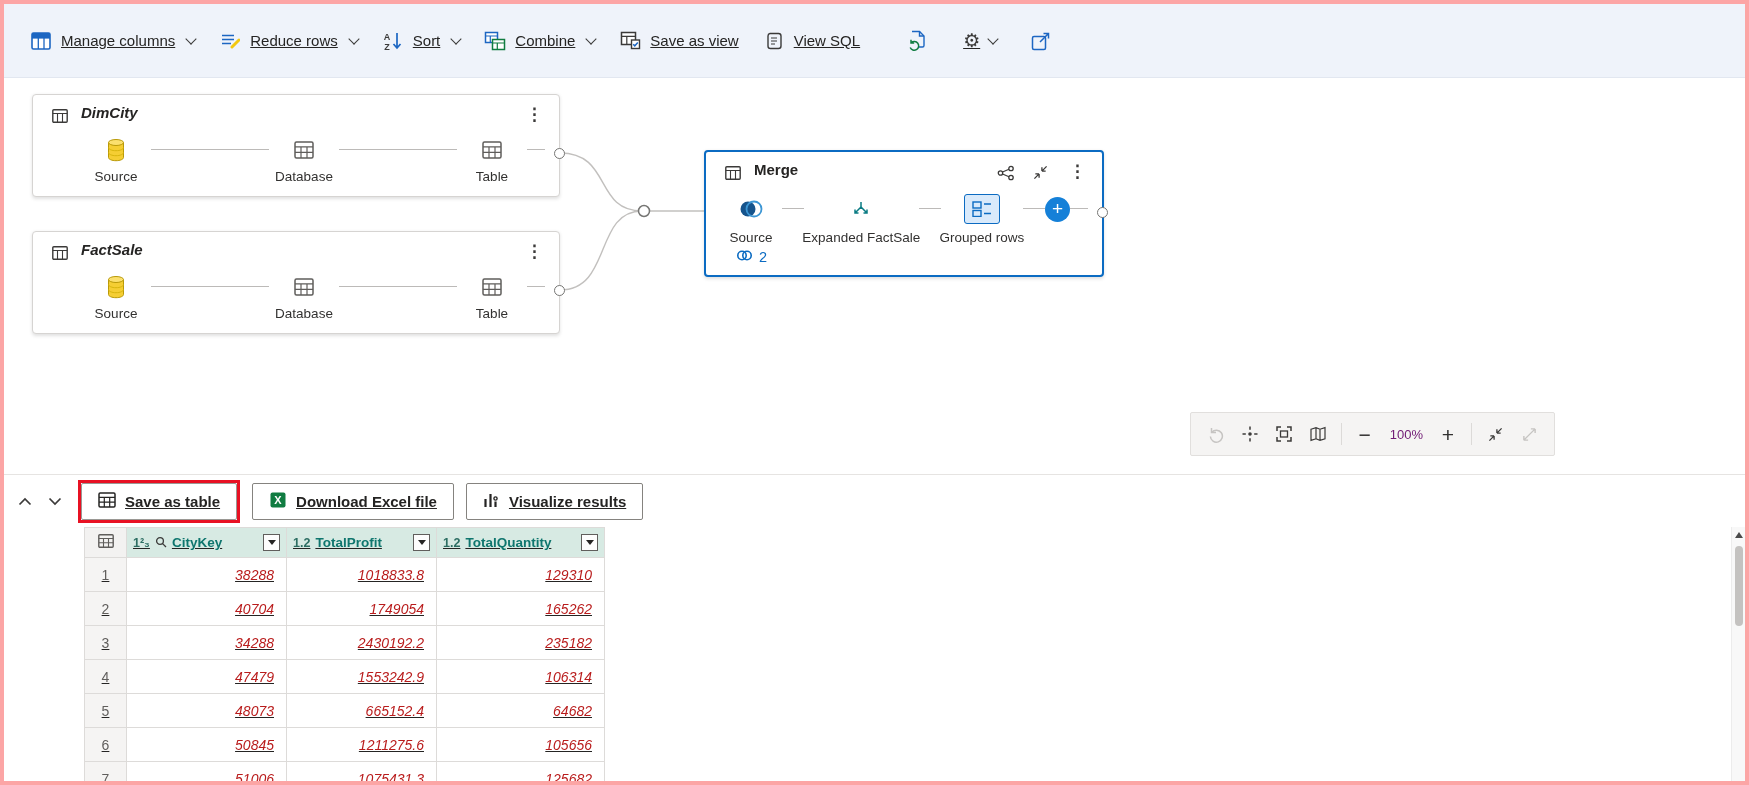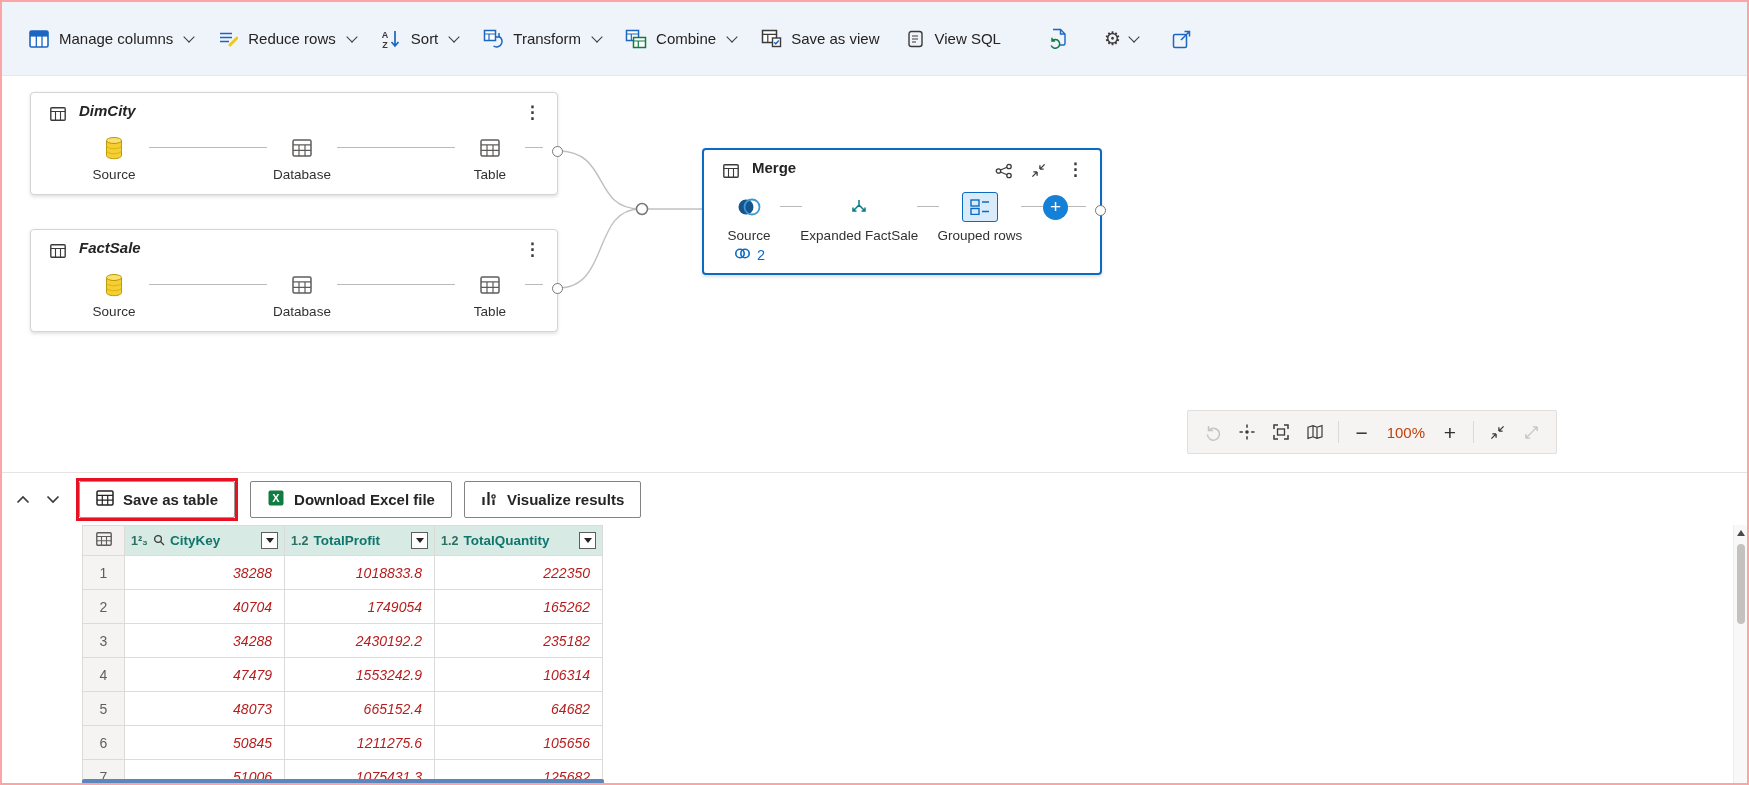--- a/index.html
+++ b/index.html
@@ -1,18 +1,18 @@
 <!DOCTYPE html>
 <html><head>
 <meta charset="utf-8">
 <style>
   * { box-sizing: border-box; margin: 0; padding: 0; }
   html,body { width:1749px; height:785px; }
   body { font-family:"Liberation Sans", sans-serif; color:#252423; }
-  .window { position:relative; width:1749px; height:785px; border:2px solid #fca5a5; background:#fff; overflow:hidden; }
+  .window { position:relative; width:1749px; height:785px; border:4px solid #fca5a5; background:#fff; overflow:hidden;text-decoration:underline; }
 
   
   .toolbar { height:74px; background:#eff3fa; border-bottom:1px solid #e2e7f0; display:flex; align-items:center; padding-left:14px; }
   .tb-item { display:flex; align-items:center; gap:9px; padding:9px 12px; font-size:15px; color:#252423; cursor:pointer; white-space:nowrap; }
   .tb-ic { display:flex; align-items:center; justify-content:center; width:22px; height:22px; }
   .chev { width:8px; height:8px; border-right:1.6px solid #3b3a39; border-bottom:1.6px solid #3b3a39; transform:rotate(45deg); display:inline-block; margin-top:-4px; margin-left:3px; }
   .tb-right { display:flex; align-items:center; gap:34px; margin-left:36px; }
   .tb-iconbtn { display:flex; align-items:center; gap:6px; cursor:pointer; }
   .gear-glyph { font-size:19px; color:#3b3a39; line-height:1; }
 
@@ -43,21 +43,21 @@
   .selbox { width:36px; height:30px; background:#d9eafb; border:1.4px solid #0b6bc2; border-radius:3px; display:flex; align-items:center; justify-content:center; }
   .plusbtn { flex:0 0 25px; width:25px; height:25px; margin-top:2.5px; border-radius:50%; background:#1580d8; color:#fff; font-size:19px; line-height:23px; text-align:center; cursor:pointer; }
   .refrow { display:flex; align-items:center; gap:6px; padding:2px 0 10px 30px; color:#0b6bc2; font-size:14.5px; cursor:pointer; }
   .port { position:absolute; width:11px; height:11px; border-radius:50%; background:#fff; border:1.5px solid #767674; z-index:2; }
   .port.out { right:-6px; }
 
   
   .zoombar { position:absolute; right:190px; bottom:18px; height:44px; background:#f5f4f3; border:1px solid #e1dfdd; border-radius:2px; display:flex; align-items:center; gap:12px; padding:0 14px; z-index:3; }
   .zbtn { display:flex; align-items:center; justify-content:center; min-width:22px; height:28px; cursor:pointer; color:#323130; }
   .zbtn.txt { font-size:21px; line-height:1; }
-  .zlevel { font-size:15px; color:#c2410c; padding:0 2px; }
+  .zlevel { font-size:13px; color:#701a75; padding:0 2px; }
   .zsep { width:1px; height:22px; background:#dcdad8; }
 
   
   .results { height:311px; border-top:1px solid #e6e4e2; background:#fff; }
   .results-bar { height:52px; display:flex; align-items:center; padding-left:14px; }
   .navchev { display:flex; align-items:center; gap:16px; margin-right:16px; }
   .navchev span { cursor:pointer; display:flex; }
   .redwrap { border:3px solid #e81123; display:inline-flex; margin-right:12px; }
   .abtn { display:inline-flex; align-items:center; gap:9px; background:#fff; border:1px solid #85837f; border-radius:2px; height:37px; padding:0 16px; font-size:15px; font-weight:700; color:#252423; cursor:pointer; margin-right:12px; white-space:nowrap; }
   .redwrap .abtn { margin-right:0; border-color:#9a9894;justify-content:space-between; }
@@ -117,32 +117,20 @@
         <svg width="22" height="20" viewBox="0 0 22 20">
             <text x="5" y="8.6" font-size="9" font-weight="bold" fill="#3b3a39" text-anchor="middle">A</text>
             <text x="5" y="18.6" font-size="9" font-weight="bold" fill="#3b3a39" text-anchor="middle">Z</text>
             <path d="M15 2 V16 M11.5 13 l3.5 4 3.5 -4" stroke="#1c66c2" stroke-width="1.7" fill="none"></path>
           </svg>
       </span>
       <span>Sort</span>
       <span class="chev"></span>
     </div>
 
-    <div class="tb-item">
-      <span class="tb-ic">
-        <svg width="21" height="20" viewBox="0 0 21 20">
-            <rect x="1.5" y="1.5" width="11" height="10" fill="#fff" stroke="#1c66c2" stroke-width="1.5"></rect>
-            <path d="M1.5 5 h11 M6 5 v6.5" stroke="#1c66c2" stroke-width="1.2"></path>
-            <path d="M16 7.5 a5.5 5.5 0 1 1 -5.5 9.5" fill="none" stroke="#1c66c2" stroke-width="1.5"></path>
-            <path d="M16 4 v4 h-4" fill="none" stroke="#1c66c2" stroke-width="1.5"></path>
-          </svg>
-      </span>
-      <span>Transform</span>
-      <span class="chev"></span>
-    </div>
 
     <div class="tb-item">
       <span class="tb-ic">
         <svg width="22" height="20" viewBox="0 0 22 20">
             <rect x="1.5" y="1.5" width="12" height="10" fill="#fff" stroke="#1c66c2" stroke-width="1.5"></rect>
             <path d="M1.5 5 h12 M6.3 5 v6.5" stroke="#1c66c2" stroke-width="1.2"></path>
             <rect x="8.5" y="8.5" width="12" height="10" fill="#fff" stroke="#107c41" stroke-width="1.5"></rect>
             <path d="M8.5 12 h12 M13.3 12 v6.5" stroke="#107c41" stroke-width="1.2"></path>
           </svg>
       </span>
@@ -509,21 +497,21 @@
                   </span>
               </span>
             </th>
           </tr>
         </thead>
         <tbody>
           <tr>
             <td class="rown">1</td>
             <td class="val">38288</td>
             <td class="val">1018833.8</td>
-            <td class="val">222350</td>
+            <td class="val">129310</td>
           </tr>
           <tr>
             <td class="rown">2</td>
             <td class="val">40704</td>
             <td class="val">1749054</td>
             <td class="val">165262</td>
           </tr>
           <tr>
             <td class="rown">3</td>
             <td class="val">34288</td>

